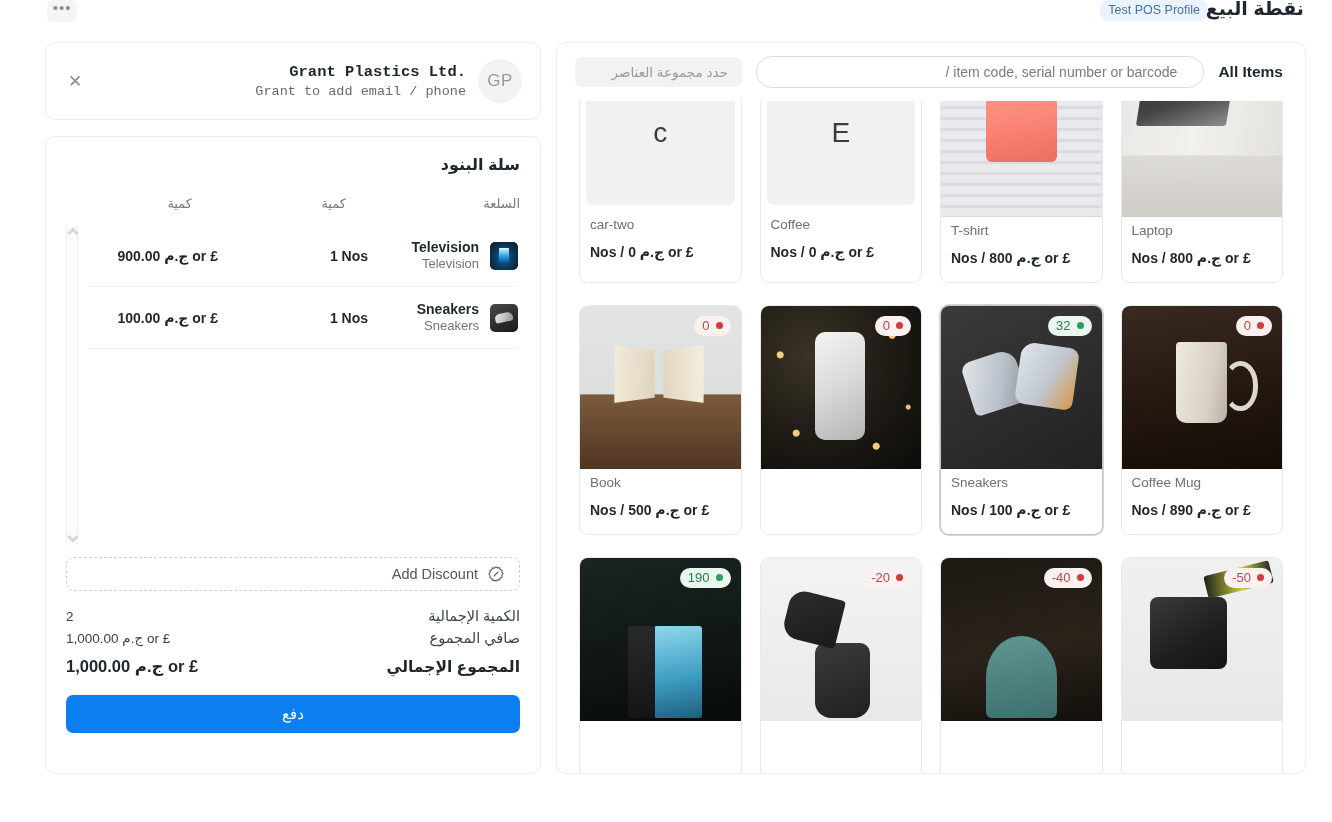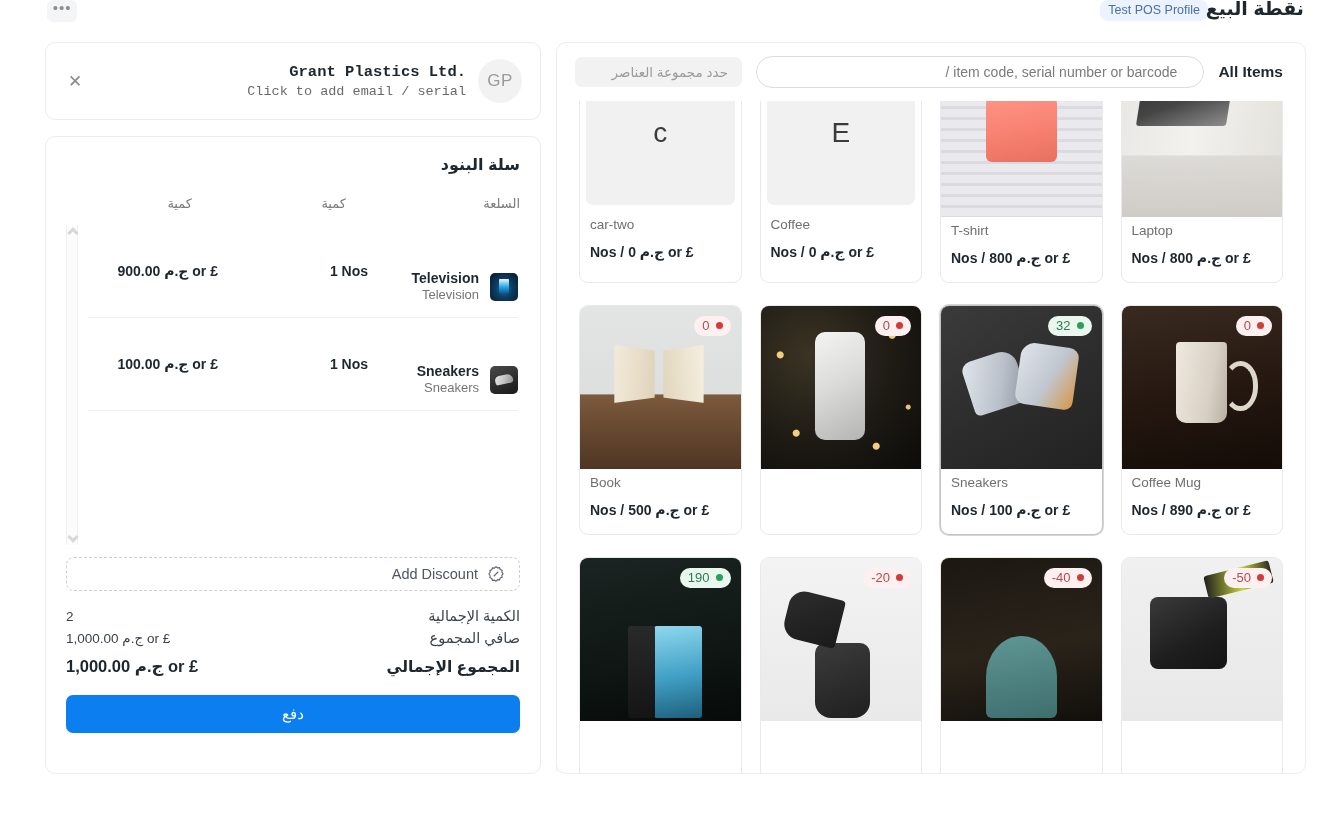--- a/index.html
+++ b/index.html
@@ -109,21 +109,21 @@
   }
   .csa-up   { top: 4px;  transform: rotate(135deg); }
   .csa-down { bottom: 4px; transform: rotate(-45deg); }
 
   .cart-rows { margin-left: 22px; }
   .cart-row {
     display: flex; align-items: center;
     padding: 13px 0 13px 0;
     border-bottom: 1px solid #f0f0f0;
   }
-  .cr-item { flex: 1; display: flex; align-items: center; justify-content: flex-start; direction: rtl; margin-top: 31px; }
+  .cr-item { flex: 1; display: flex; align-items: center; justify-content: flex-start; direction: rtl; }
   .cr-thumb {
     width: 28px; height: 28px; border-radius: 5px; flex: none;
     background: #15202b; overflow: hidden; position: relative;
   }
   .thumb-tv {
     background: radial-gradient(ellipse at 50% 55%, #1d6fb8 0%, #0d3d63 42%, #071725 100%);
   }
   .thumb-tv:after {
     content: ""; position: absolute; left: 9px; top: 6px; width: 10px; height: 14px;
     background: linear-gradient(180deg, #e9f7ff 0%, #2aa8ea 55%, #0f5f93 100%);
@@ -416,21 +416,21 @@
   <div class="pos-badge">Test POS Profile</div>
   <div class="page-title">نقطة البيع</div>
 </div>
 
 <div class="cart-panel">
 
   <div class="card customer-card">
     <div class="avatar">GP</div>
     <div class="cust-texts">
       <div class="cust-name">Grant Plastics Ltd.</div>
-      <div class="cust-sub">Click to add email / serial</div>
+      <div class="cust-sub">Grant to add email / phone</div>
     </div>
     <div class="close-x">✕</div>
   </div>
 
   <div class="card cart-card">
     <div class="cart-title">سلة البنود</div>
 
     <div class="cart-head">
       <div class="ch-item">السلعة</div>
       <div class="ch-qty">كمية</div>

